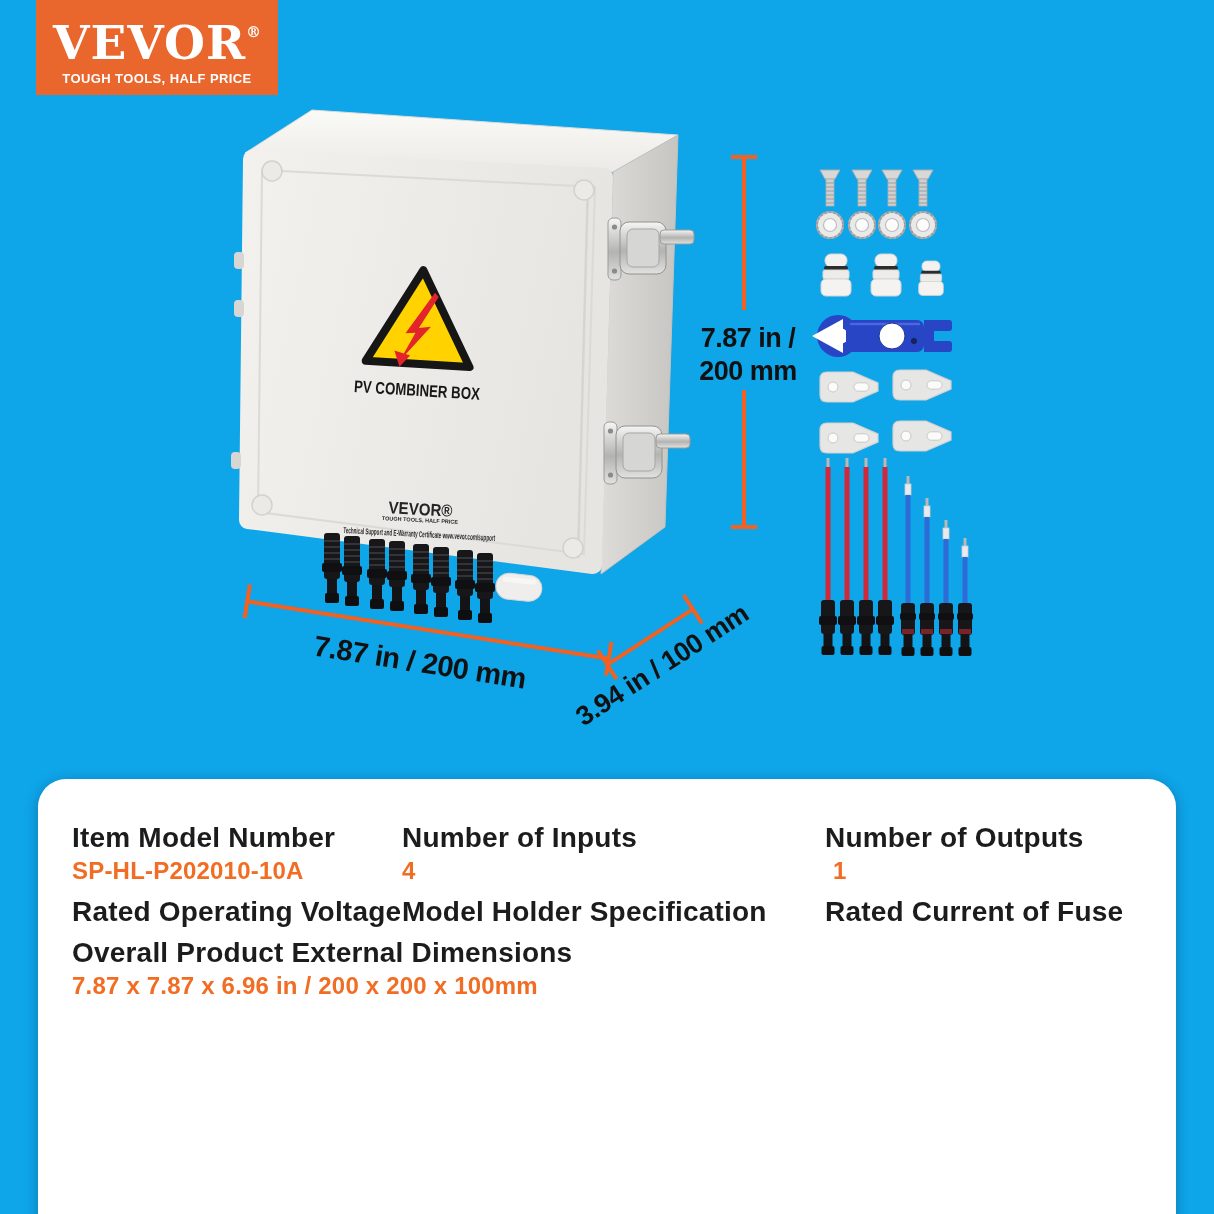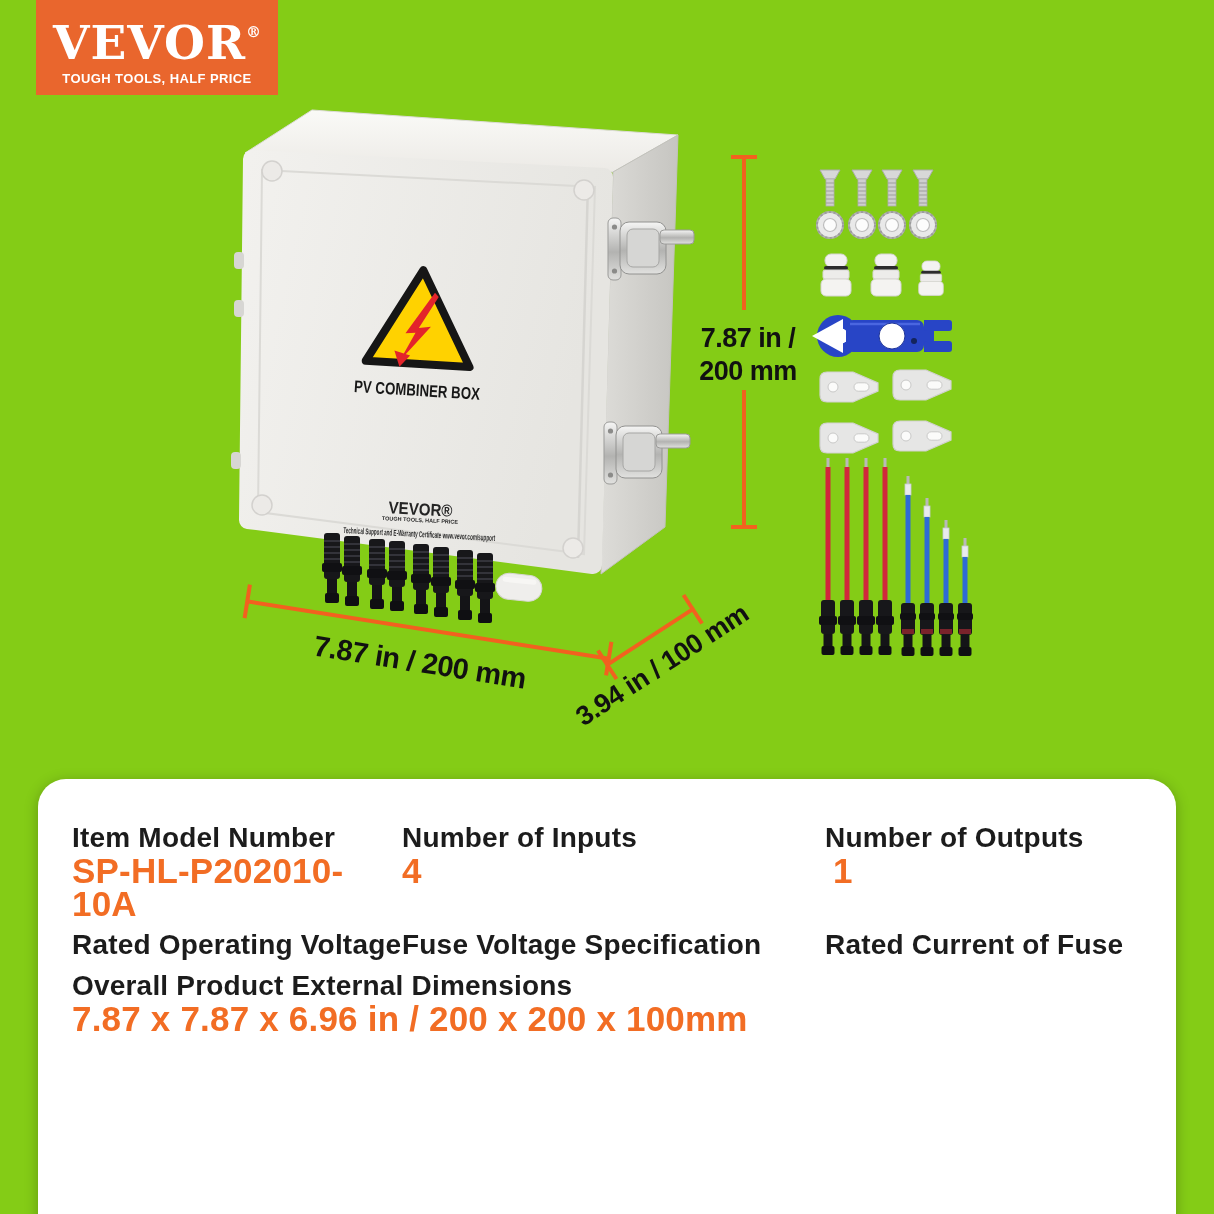--- a/index.html
+++ b/index.html
@@ -1,36 +1,36 @@
 <!DOCTYPE html>
 <html><head>
 <meta charset="utf-8">
 <style>
   html,body{margin:0;padding:0;background:#ffffff;}
-  .stage{position:relative;width:1214px;height:1214px;background:#84cc16;overflow:hidden;
+  .stage{position:relative;width:1214px;height:1214px;background:#0ea5e9;overflow:hidden;
          font-family:"Liberation Sans",sans-serif;}
   
   .brand{position:absolute;left:36px;top:0;width:242px;height:95px;background:#E9662D;
          display:flex;flex-direction:column;align-items:center;justify-content:center;}
   .brand .name{color:#fff;font-family:"DejaVu Serif",serif;font-weight:bold;font-size:47px;
                line-height:47px;letter-spacing:1px;}
   .brand .name sup{font-size:15px;vertical-align:22px;letter-spacing:0;}
   .brand .tag{color:#fff;font-weight:bold;font-size:13px;letter-spacing:.4px;margin-top:5px;}
   
   .art{position:absolute;left:0;top:0;width:1214px;height:745px;}
   
   .panel{position:absolute;left:38px;top:779px;width:1138px;height:468px;background:#ffffff;
          border-radius:28px;box-shadow:0 3px 14px rgba(0,0,0,.26);box-sizing:border-box;
          padding:42px 28px 0 34px;}
   .spec-row{display:grid;grid-template-columns:330px 423px 1fr;margin-bottom:8px;}
   .cell{grid-row:1;}
   .c1{grid-column:1;} .c2{grid-column:2;} .c3{grid-column:3;}
   .c2span{grid-column:2 / -1;} .cfull{grid-column:1 / -1;}
   .lbl{font-size:28px;line-height:33px;font-weight:bold;color:#1c1c1c;letter-spacing:.2px;}
-  .val{font-size:35px;line-height:33px;font-weight:bold;color:#F26D24;letter-spacing:.2px;}
+  .val{font-size:24px;line-height:33px;font-weight:bold;color:#F26D24;letter-spacing:.2px;}
   .val.ind{padding-left:8px;}
   svg text{font-family:"Liberation Sans",sans-serif;}
 </style>
 </head>
 <body>
 
 <div class="stage">
 
   <div class="brand">
     <div class="name"><span>VEVOR</span><sup>®</sup></div>
@@ -370,21 +370,21 @@
         <div class="lbl">Number of Outputs</div>
         <div class="val ind">1</div>
       </div>
     </div>
 
     <div class="spec-row">
       <div class="cell c1">
         <div class="lbl">Rated Operating Voltage</div>
       </div>
       <div class="cell c2">
-        <div class="lbl">Fuse Voltage Specification</div>
+        <div class="lbl">Model Holder Specification</div>
       </div>
       <div class="cell c3">
         <div class="lbl">Rated Current of Fuse</div>
       </div>
     </div>
 
 
 
     <div class="spec-row">
       <div class="cell cfull">

